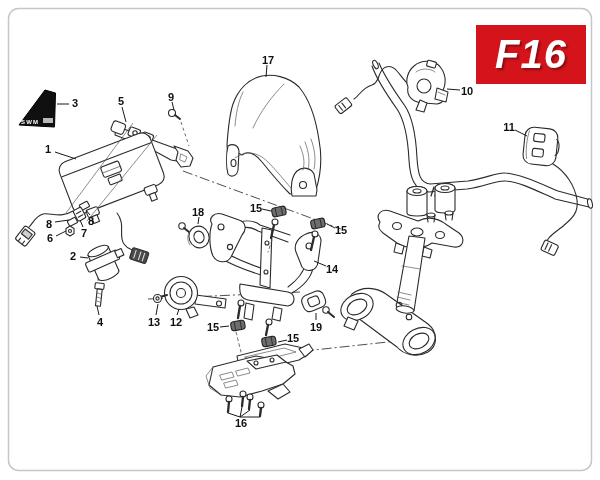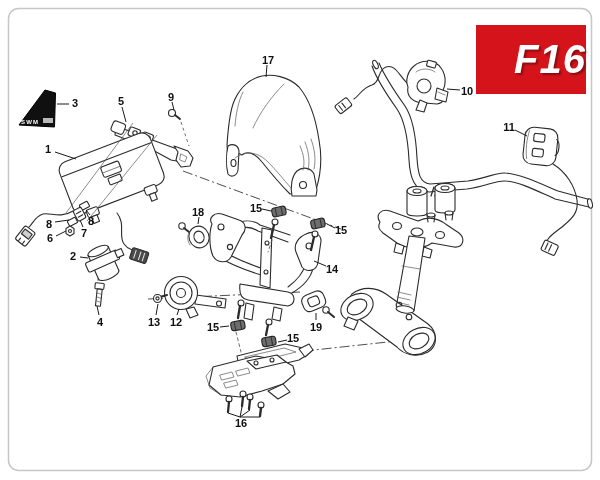--- a/index.html
+++ b/index.html
@@ -7,23 +7,23 @@
          font-family:"Liberation Sans",sans-serif;}
   svg{position:absolute;left:0;top:0;}
   .art{stroke:#2b2b2b;stroke-width:1.1;fill:none;stroke-linecap:round;stroke-linejoin:round;}
   .thin{stroke:#5a5a5a;stroke-width:0.7;fill:none;}
   .dash{stroke:#4a4a4a;stroke-width:0.8;stroke-dasharray:3 3;fill:none;}
   .axisdd{stroke:#3a3a3a;stroke-width:0.9;stroke-dasharray:10 3 2 3;fill:none;}
   .grom{fill:#6e6e6e;stroke:#222;}
   .leader{stroke:#1a1a1a;stroke-width:1;}
   .callout{font:bold 11px "Liberation Sans",sans-serif;fill:#101010;text-anchor:middle;}
   .sticker-text{font:bold 6px "Liberation Sans",sans-serif;fill:#ffffff;letter-spacing:1.2px;}
-  .badge{position:absolute;left:476px;top:25px;width:110px;height:69px;
+  .badge{position:absolute;left:476px;top:25px;width:110px;height:59px;
          background:var(--label-bg,#d5131b);color:var(--label-fg,#fff);
-         display:flex;align-items:center;justify-content:flex-end;
+         display:flex;align-items:center;justify-content:center;
          font:italic bold 40px "Liberation Sans",sans-serif;letter-spacing:1px;
          text-shadow:2px 2px 2px rgba(0,0,0,.35);}
 </style>
 </head>
 <body>
 
 <div class="stage">
 <svg id="diagram" width="600" height="480" viewBox="0 0 600 480">
 
   <rect x="8.5" y="8.5" width="583" height="462" rx="10" fill="#ffffff" stroke="#c6c6c6" stroke-width="1.5"></rect>

